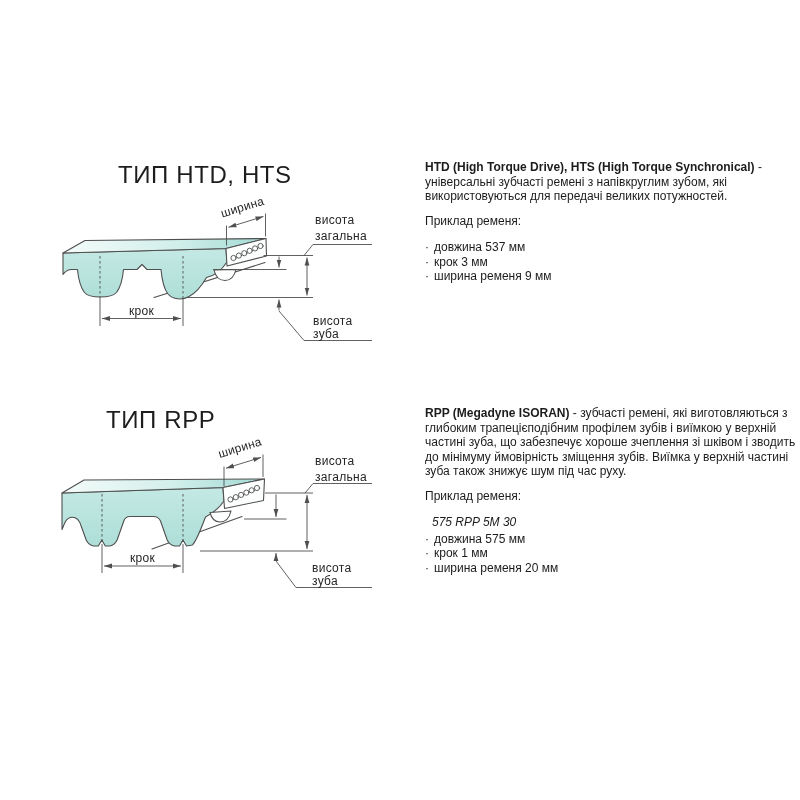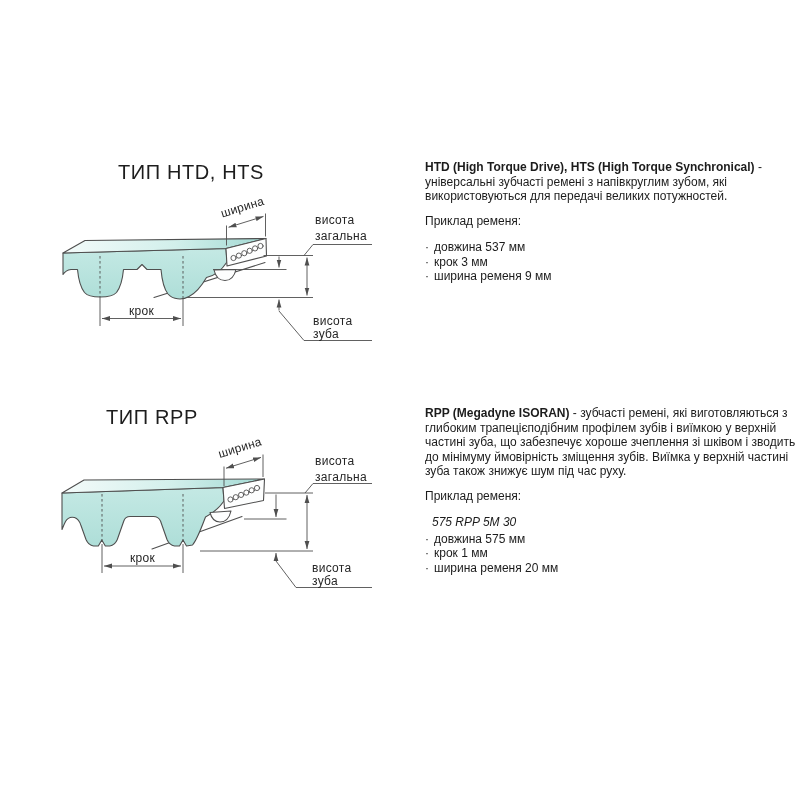--- a/index.html
+++ b/index.html
@@ -2,21 +2,21 @@
 <html><head>
 <meta charset="utf-8">
 <style>
   html,body{margin:0;padding:0;}
   body{
     width:800px;height:800px;position:relative;background:#ffffff;
     font-family:"Liberation Sans", sans-serif;color:#1c1c1c;overflow:hidden;
   }
   .abs{position:absolute;}
   .diagram-title{
-    font-size:20px;letter-spacing:.6px;color:#1d1d1d;white-space:nowrap;
+    font-size:24px;letter-spacing:.6px;color:#1d1d1d;white-space:nowrap;
   }
   .col{
     position:absolute;left:414px;width:380px;
     font-size:12px;line-height:14.5px;color:#1c1c1c;margin-left:11px;
   }
   .para{margin:0 0 10px 0;}
   .b{font-weight:bold;}
   .example{margin:0 0 12px 0;}
   .model{margin:0 0 2px 0;font-style:italic;padding-left:7px;font-weight:bold;font-weight:normal;}
   .model{font-weight:bold;} 

